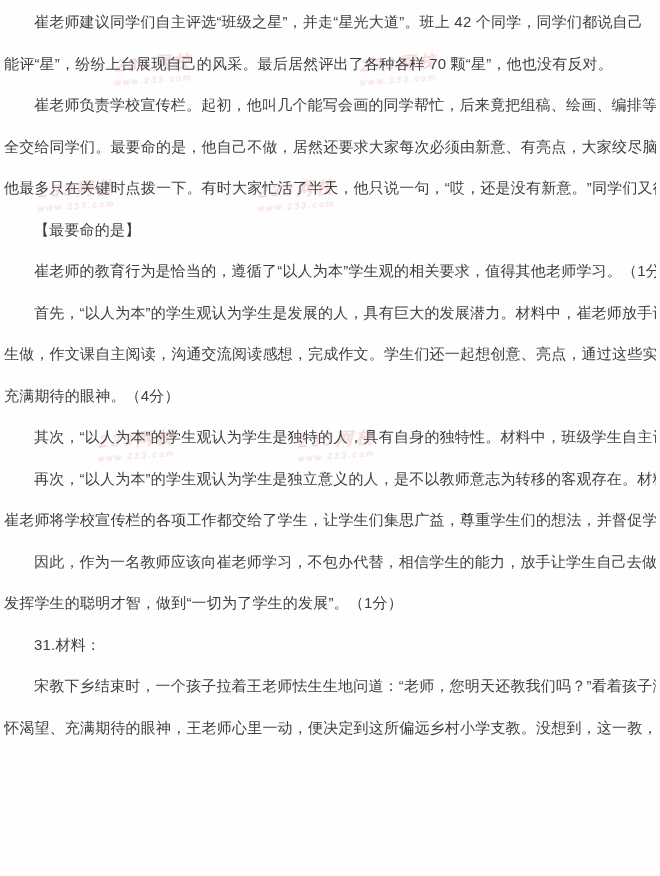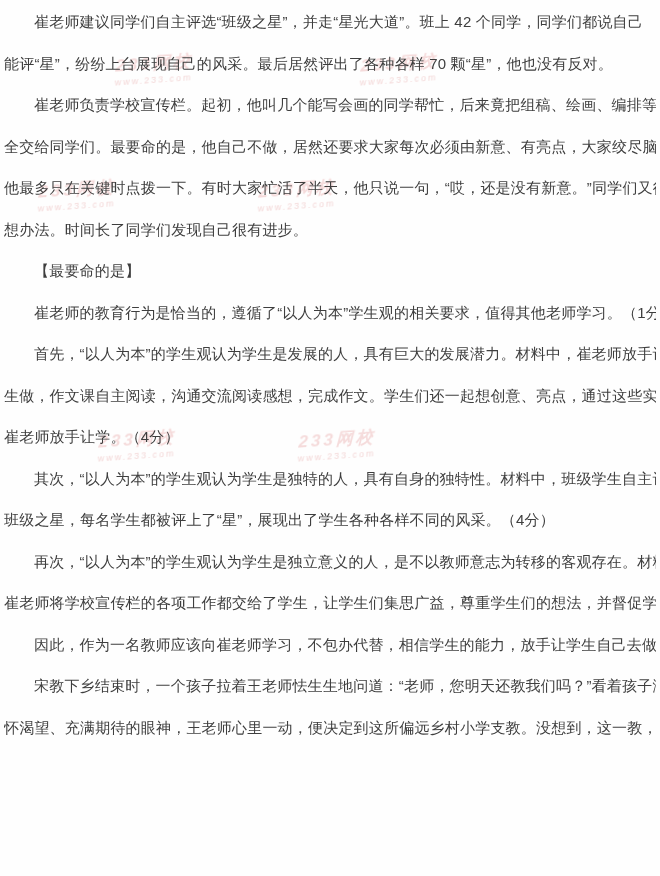--- a/index.html
+++ b/index.html
@@ -89,27 +89,27 @@
         <div class="wm-big">233网校</div>
         <div class="wm-small">www.233.com</div>
       </div>
     </div>
   <div class="content">
       <div class="line indent">崔老师建议同学们自主评选“班级之星”，并走“星光大道”。班上 42 个同学，同学们都说自己</div>
       <div class="line">能评“星”，纷纷上台展现自己的风采。最后居然评出了各种各样 70 颗“星”，他也没有反对。</div>
       <div class="line indent">崔老师负责学校宣传栏。起初，他叫几个能写会画的同学帮忙，后来竟把组稿、绘画、编排等工作</div>
       <div class="line">全交给同学们。最要命的是，他自己不做，居然还要求大家每次必须由新意、有亮点，大家绞尽脑汁，</div>
       <div class="line">他最多只在关键时点拨一下。有时大家忙活了半天，他只说一句，“哎，还是没有新意。”同学们又得</div>
-      <div class="line">想办法。时间长了同学们发现自己很有进步。</div>
       <div class="line indent">【最要命的是】</div>
       <div class="line indent">崔老师的教育行为是恰当的，遵循了“以人为本”学生观的相关要求，值得其他老师学习。（1分）</div>
       <div class="line indent">首先，“以人为本”的学生观认为学生是发展的人，具有巨大的发展潜力。材料中，崔老师放手让学</div>
       <div class="line">生做，作文课自主阅读，沟通交流阅读感想，完成作文。学生们还一起想创意、亮点，通过这些实践锻</div>
-      <div class="line">崔老师放手让学。（4分）</div>
+      <div class="line">充满期待的眼神。（4分）</div>
       <div class="line indent">其次，“以人为本”的学生观认为学生是独特的人，具有自身的独特性。材料中，班级学生自主评选</div>
-      <div class="line">班级之星，每名学生都被评上了“星”，展现出了学生各种各样不同的风采。（4分）</div>
       <div class="line indent">再次，“以人为本”的学生观认为学生是独立意义的人，是不以教师意志为转移的客观存在。材料中，</div>
       <div class="line">崔老师将学校宣传栏的各项工作都交给了学生，让学生们集思广益，尊重学生们的想法，并督促学生们</div>
       <div class="line indent">因此，作为一名教师应该向崔老师学习，不包办代替，相信学生的能力，放手让学生自己去做，充分</div>
+      <div class="line">发挥学生的聪明才智，做到“一切为了学生的发展”。（1分）</div>
+      <div class="line indent">31.材料：</div>
       <div class="line indent">宋教下乡结束时，一个孩子拉着王老师怯生生地问道：“老师，您明天还教我们吗？”看着孩子满</div>
       <div class="line">怀渴望、充满期待的眼神，王老师心里一动，便决定到这所偏远乡村小学支教。没想到，这一教，便是</div>
     </div>
 </div>
 
 </body></html>

